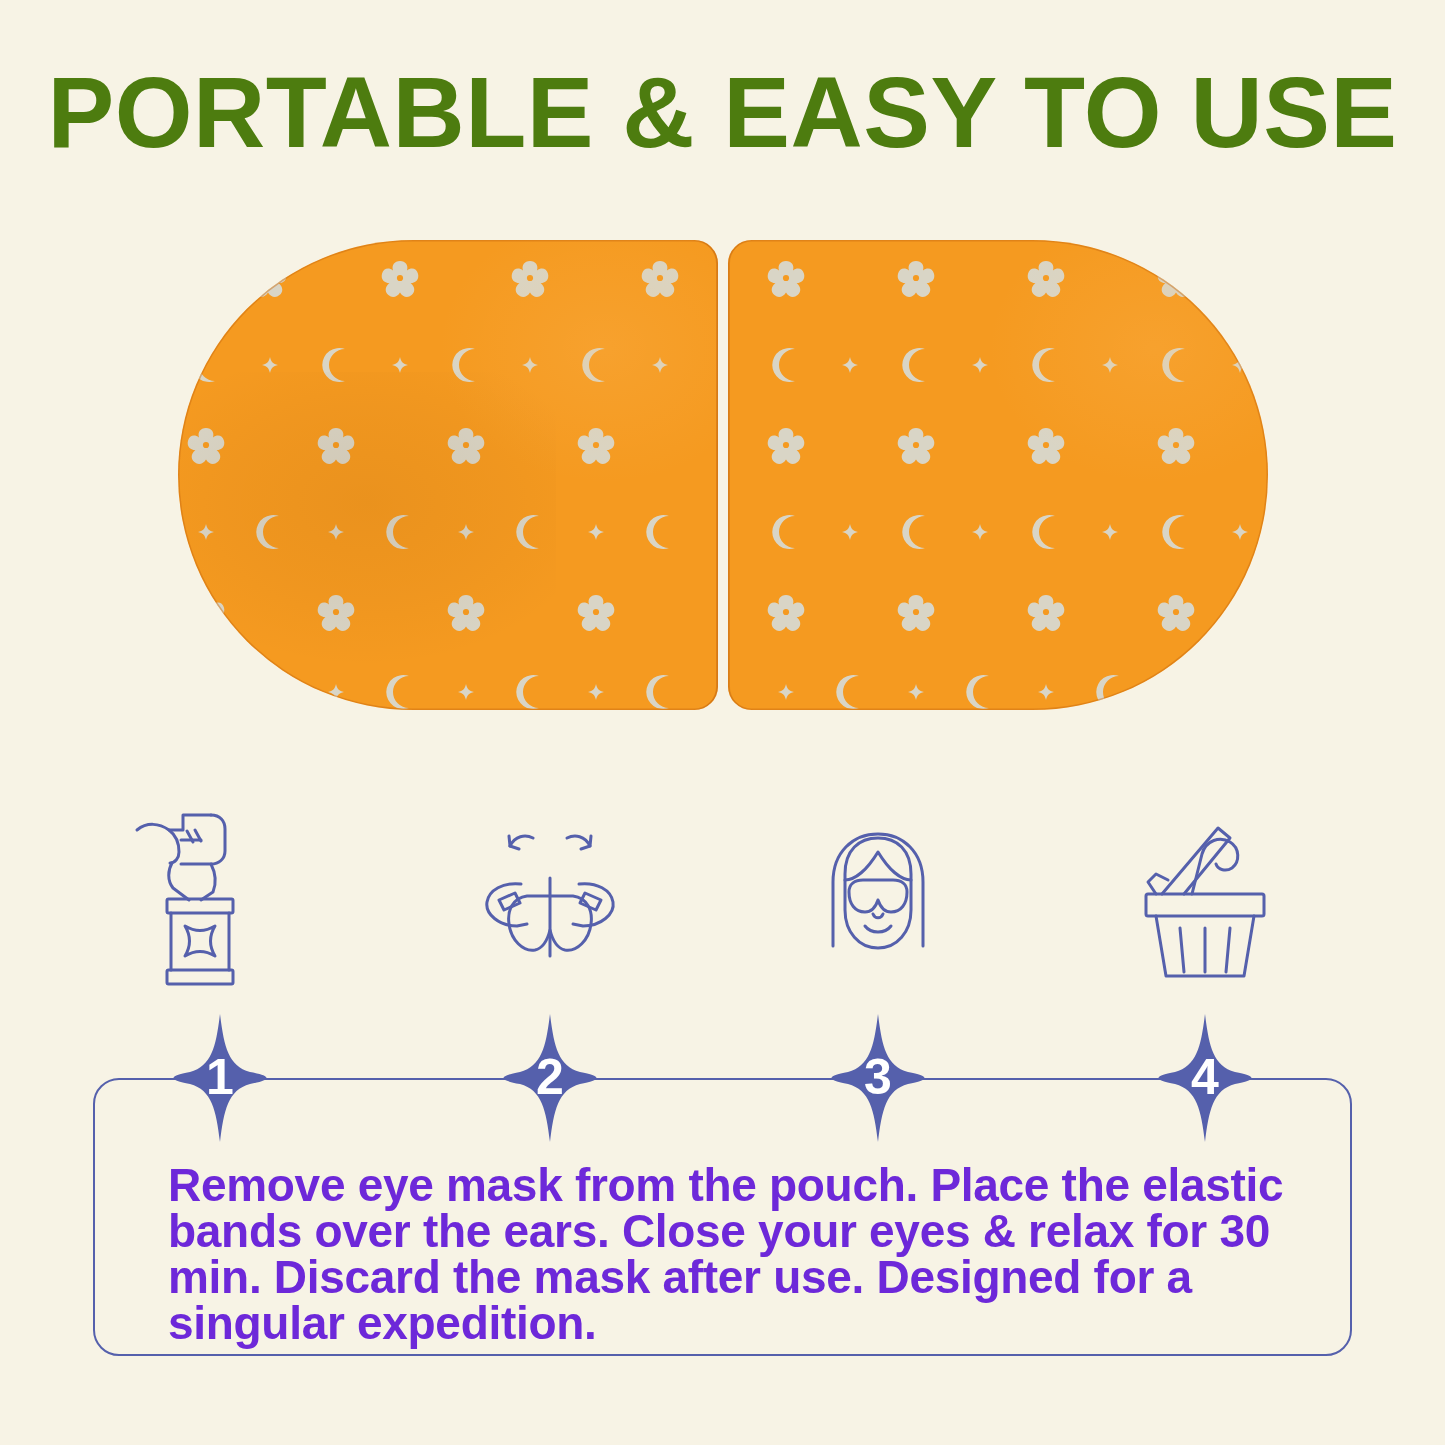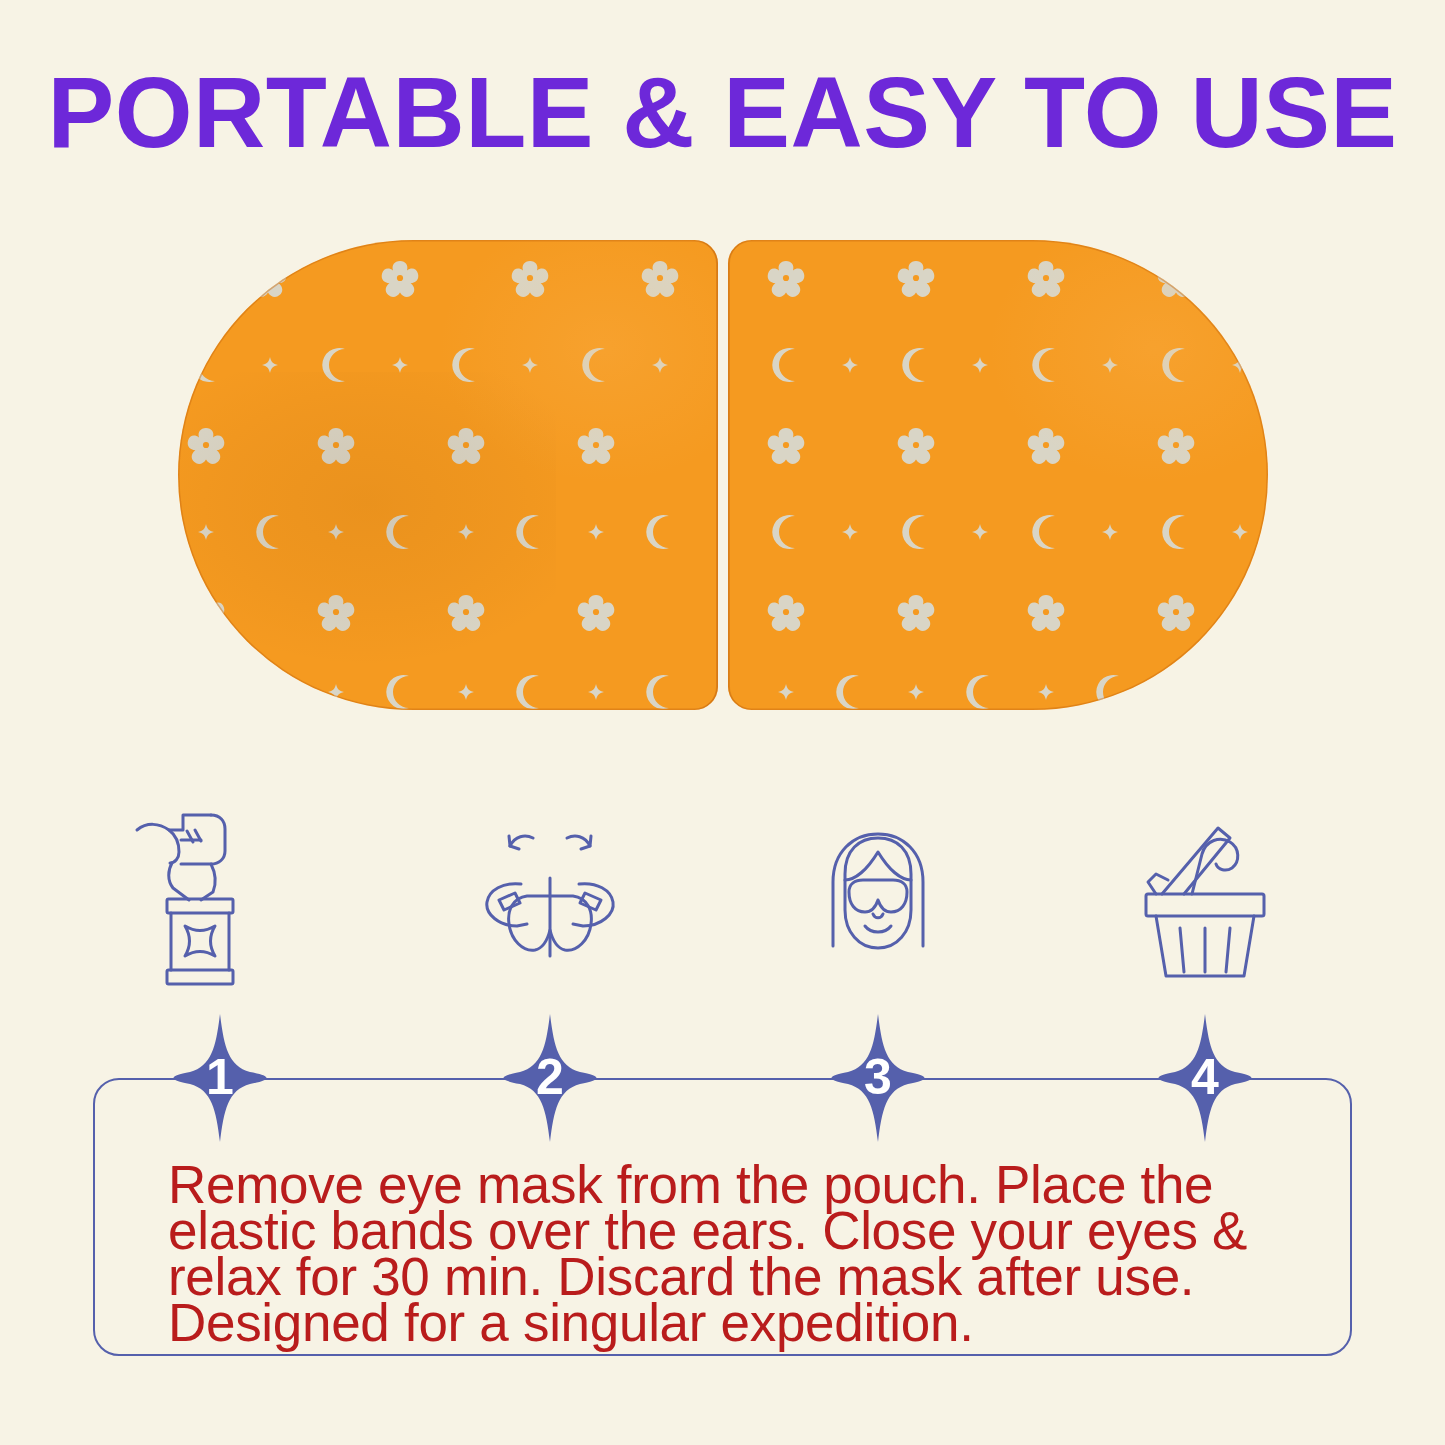--- a/index.html
+++ b/index.html
@@ -28,21 +28,21 @@
     position: absolute;
     left: 0;
     top: 62px;
     width: 1445px;
     text-align: center;
     font-family: "Liberation Sans", sans-serif;
     font-weight: bold;
     font-size: 100px;
     line-height: 1.0;
     letter-spacing: 0.5px;
-    color: #6d28d9;
+    color: #4d7c0f;
     white-space: nowrap;
   }
 
   
   .mask-wrap {
     position: absolute;
     left: 178px;
     top: 240px;
     width: 1090px;
     height: 470px;
@@ -123,25 +123,25 @@
     height: 278px;
     border: 2.5px solid #5560AC;
     border-radius: 26px;
     box-sizing: border-box;
   }
   .instr-text {
     position: absolute;
     left: 168px;
     top: 1162px;
     width: 1130px;
-    font-size: 53px;
+    font-size: 46px;
     line-height: 46px;
-    color: #b91c1c;
+    color: #6d28d9;
     font-family: "Liberation Sans", sans-serif;
-    font-weight: 400;
+    font-weight: 700;
     letter-spacing: -0.3px;
   }
 
   .badge {
     position: absolute;
     top: 1078px;
     width: 108px;
     height: 132px;
     margin-left: -54px;
     margin-top: -66px;

